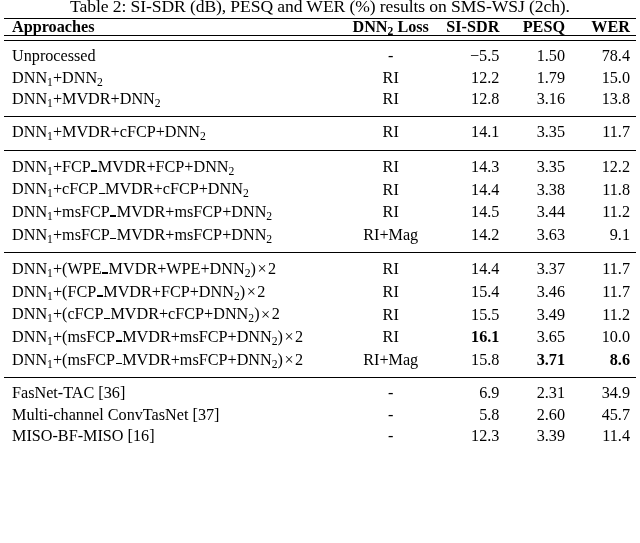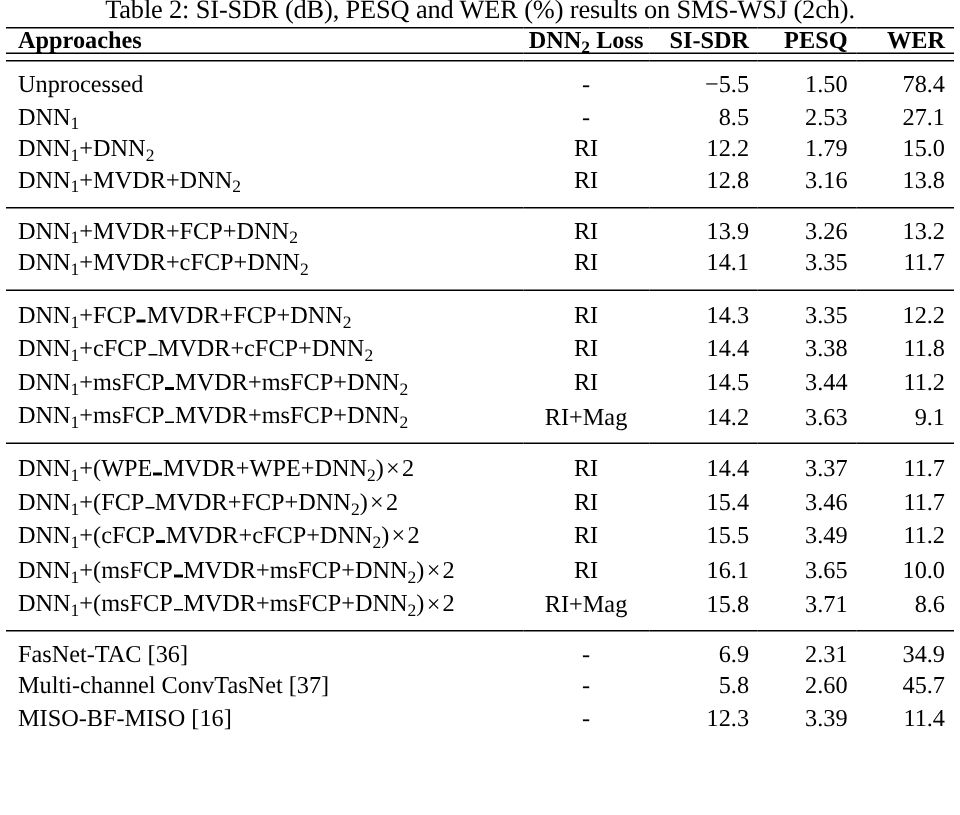--- a/index.html
+++ b/index.html
@@ -90,21 +90,21 @@
   }
   tr.spacer-top td { height: 5px; line-height: 0; font-size: 0; }
   tr.spacer-bot td { height: 6px; line-height: 0; font-size: 0; }
 
   sub {
     font-size: 0.72em;
     line-height: 0;
     vertical-align: -0.28em;
   }
 
-  .b { font-weight: normal; }
+  .b { font-weight: bold; }
 
   
   .uj {
     display: inline-block;
     position: relative;
     width: 7px;
     height: 1em;
     vertical-align: baseline;
   }
   .uj::after {
@@ -157,27 +157,20 @@
         </tr>
 
       <tr class="data">
         <td class="c-app">Unprocessed</td>
         <td class="c-loss">-</td>
         <td class="c-sisdr">−5.5</td>
         <td class="c-pesq">1.50</td>
         <td class="c-wer">78.4</td>
       </tr>
       <tr class="data">
-        <td class="c-app">DNN<sub>1</sub></td>
-        <td class="c-loss">-</td>
-        <td class="c-sisdr">8.5</td>
-        <td class="c-pesq">2.53</td>
-        <td class="c-wer">27.1</td>
-      </tr>
-      <tr class="data">
         <td class="c-app">DNN<sub>1</sub>+DNN<sub>2</sub></td>
         <td class="c-loss">RI</td>
         <td class="c-sisdr">12.2</td>
         <td class="c-pesq">1.79</td>
         <td class="c-wer">15.0</td>
       </tr>
       <tr class="data">
         <td class="c-app">DNN<sub>1</sub>+MVDR+DNN<sub>2</sub></td>
         <td class="c-loss">RI</td>
         <td class="c-sisdr">12.8</td>
@@ -188,27 +181,20 @@
       <tr class="spacer-bot">
           <td colspan="5"></td>
         </tr>
       <tr class="rule-mid">
           <td colspan="5"></td>
         </tr>
       <tr class="spacer-top">
           <td colspan="5"></td>
         </tr>
 
-      <tr class="data">
-        <td class="c-app">DNN<sub>1</sub>+MVDR+FCP+DNN<sub>2</sub></td>
-        <td class="c-loss">RI</td>
-        <td class="c-sisdr">13.9</td>
-        <td class="c-pesq">3.26</td>
-        <td class="c-wer">13.2</td>
-      </tr>
       <tr class="data">
         <td class="c-app">DNN<sub>1</sub>+MVDR+cFCP+DNN<sub>2</sub></td>
         <td class="c-loss">RI</td>
         <td class="c-sisdr">14.1</td>
         <td class="c-pesq">3.35</td>
         <td class="c-wer">11.7</td>
       </tr>
 
       <tr class="spacer-bot">
           <td colspan="5"></td>

